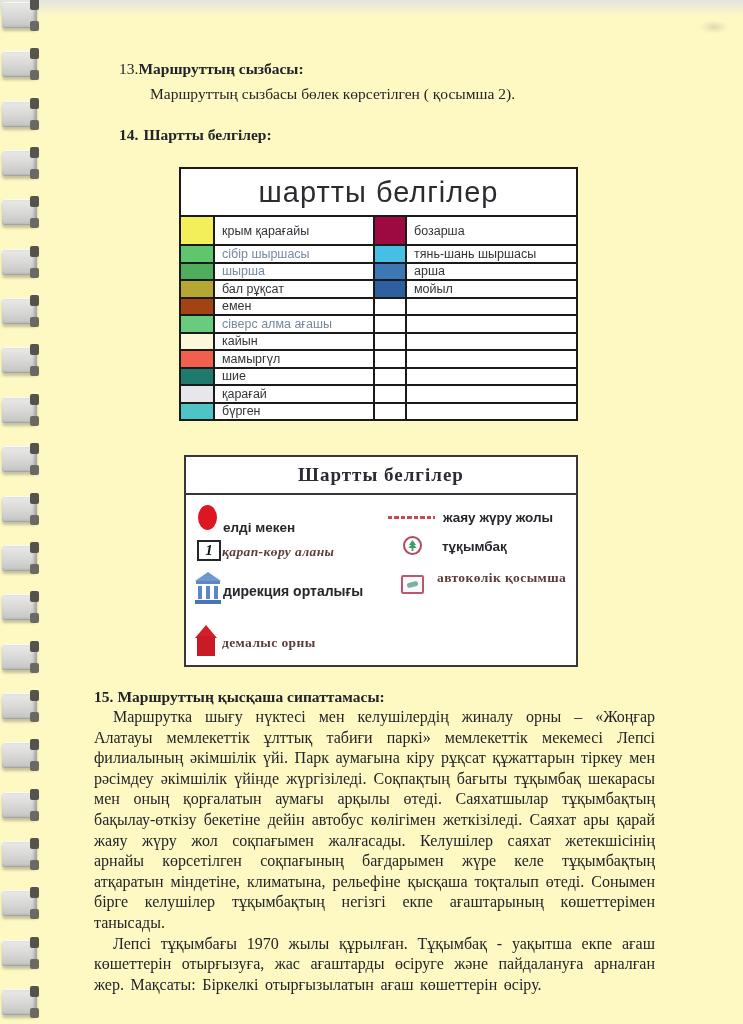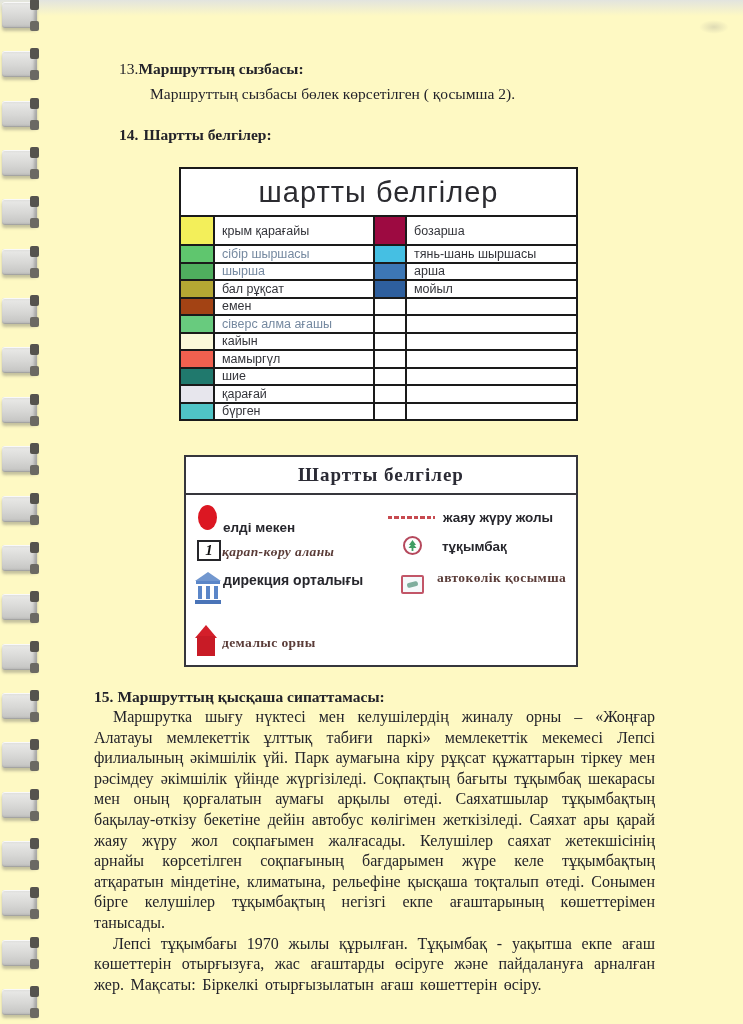--- a/index.html
+++ b/index.html
@@ -175,21 +175,21 @@
       <span class="t2-item-label lab-serif" style="left:36px;top:49px;font-style:italic;">қарап-көру аланы</span>
 
       <svg class="svg-icon" style="left:9px;top:77px;" width="26" height="32" viewBox="0 0 26 32">
         <polygon points="13,0 26,9 0,9" fill="#7297cf"></polygon>
         <rect x="1" y="9" width="24" height="3" fill="#5b86c8"></rect>
         <rect x="3" y="14" width="4" height="13" fill="#5b86c8"></rect>
         <rect x="11" y="14" width="4" height="13" fill="#5b86c8"></rect>
         <rect x="19" y="14" width="4" height="13" fill="#5b86c8"></rect>
         <rect x="0" y="28" width="26" height="4" fill="#4a74b8"></rect>
       </svg>
-      <span class="t2-item-label lab-sans" style="left:37px;top:77px;font-size:14px;">дирекция орталығы</span>
+      <span class="t2-item-label lab-sans" style="left:37px;top:88px;font-size:14px;">дирекция орталығы</span>
 
       <svg class="svg-icon" style="left:9px;top:130px;" width="22" height="31" viewBox="0 0 22 31">
         <polygon points="11,0 22,13 0,13" fill="#d41f2a"></polygon>
         <rect x="2" y="11" width="18" height="20" fill="#c81b26"></rect>
       </svg>
       <span class="t2-item-label lab-serif" style="left:36px;top:140px;">демалыс орны</span>
 
       <span class="icon-dash" style="left:202px;top:21px;"></span>
       <span class="t2-item-label lab-sans" style="left:257px;top:15px;">жаяу жүру жолы</span>
 

